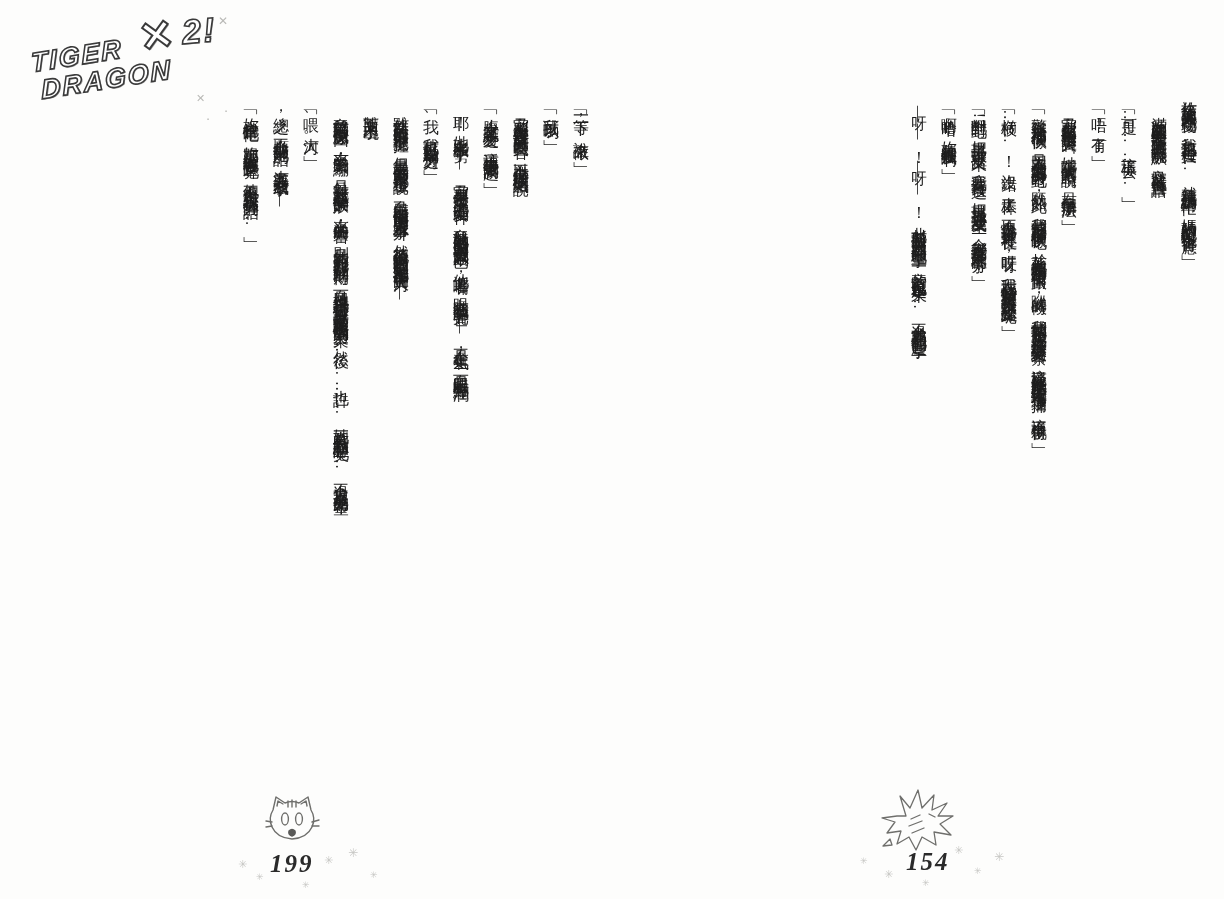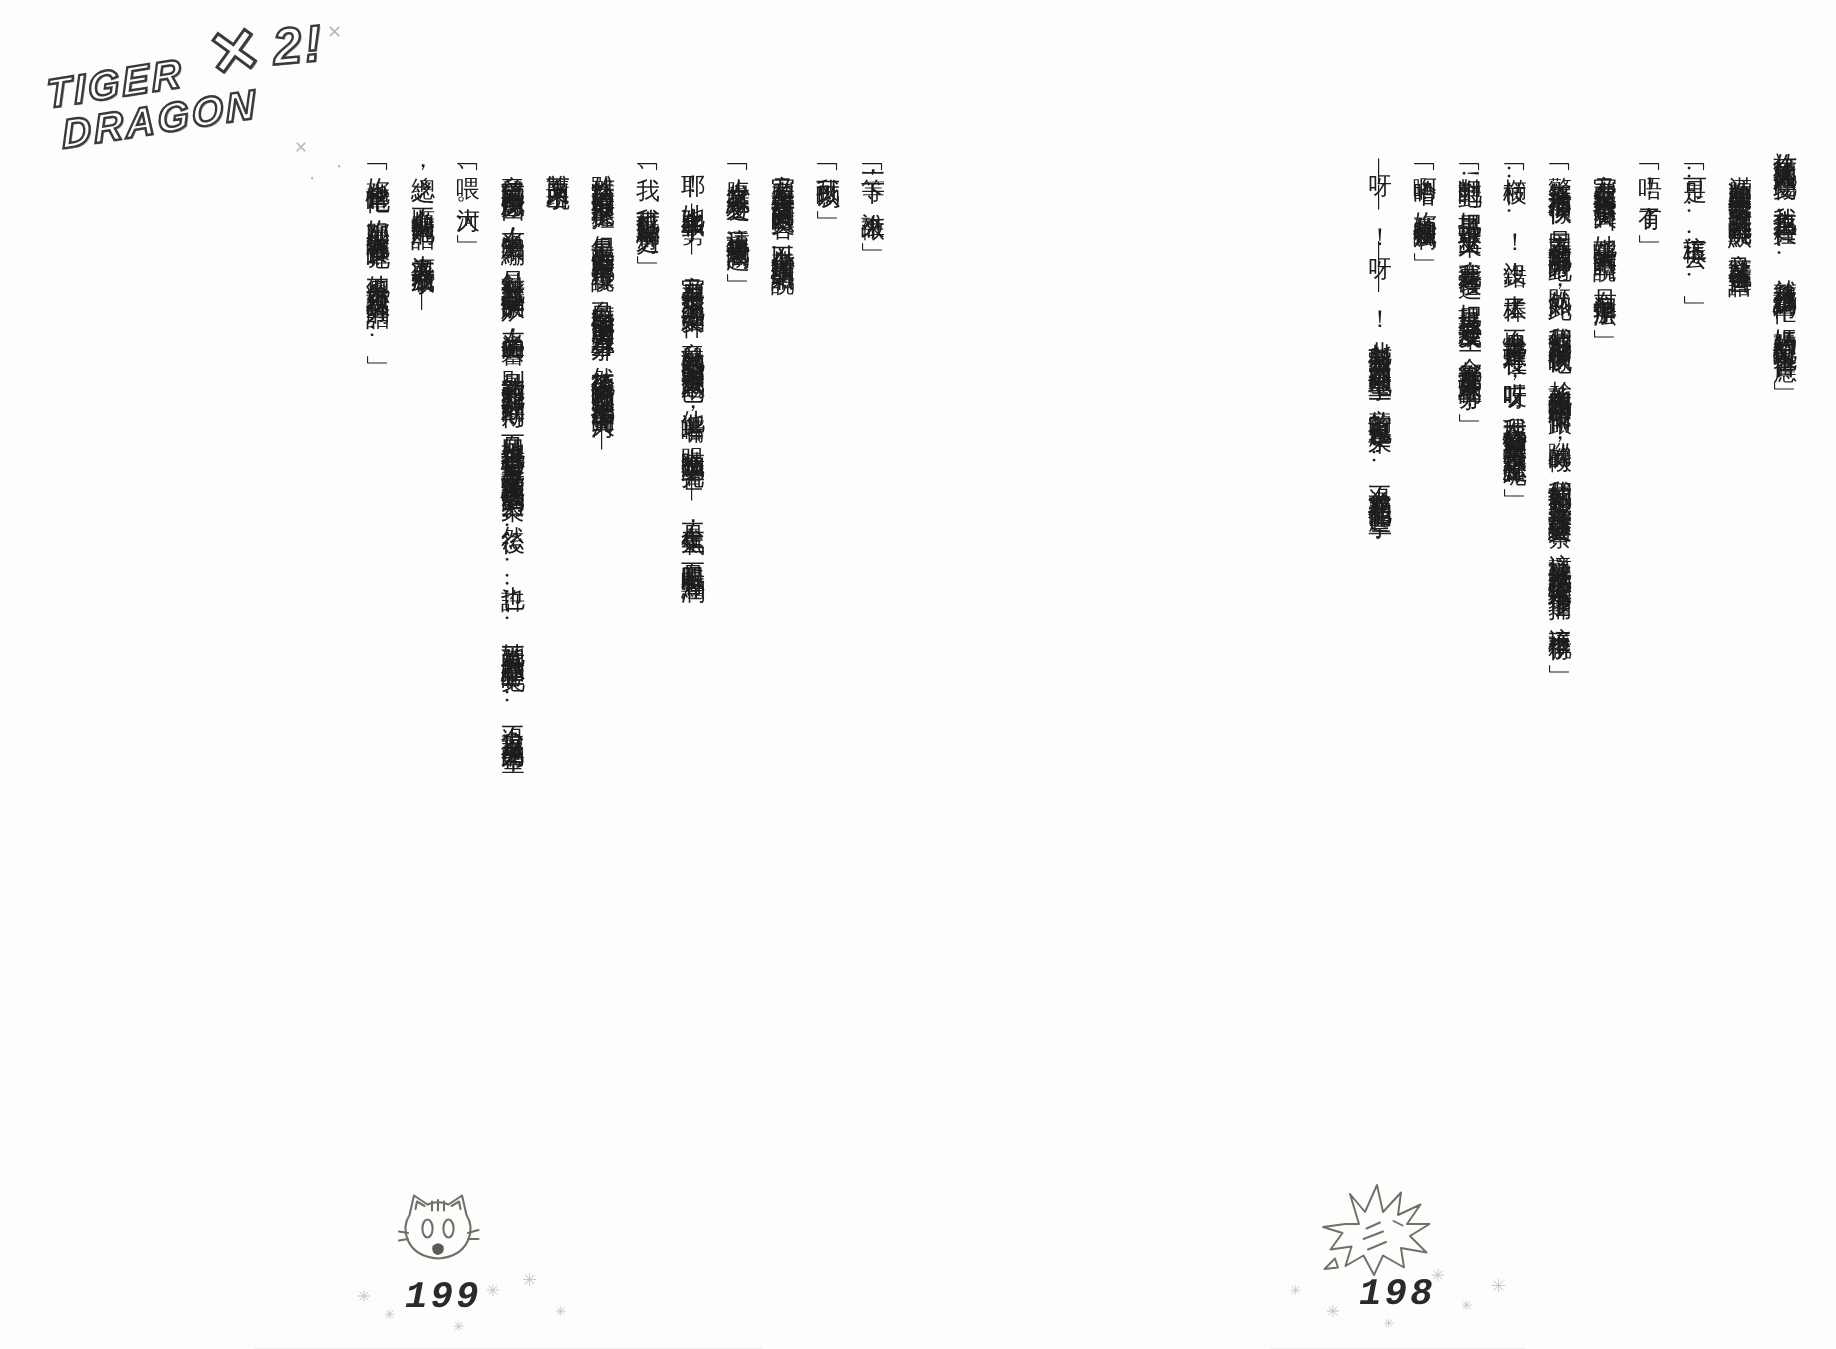--- a/index.html
+++ b/index.html
@@ -50,21 +50,21 @@
   .page-text p.noindent{text-indent:0;}
   #page-right{right:20px;width:508px;}
   #page-left{left:56px;width:540px;}
   
   .footer{position:absolute;}
   .doodle{display:block;}
   .pagenum{
     font-style:italic;font-weight:bold;
     font-size:25px;color:#2a2a2a;
     letter-spacing:2px;
-    font-family:Liberation Mono, monospace;
+    font-family:Liberation Serif, serif;
   }
   #footer-left{left:240px;top:792px;width:150px;height:100px;}
   #footer-left .doodle{margin-left:24px;}
   #footer-left .pagenum{position:absolute;left:30px;top:58px;}
   #footer-right{left:858px;top:786px;width:160px;height:106px;}
   #footer-right .doodle{margin-left:16px;}
   #footer-right .pagenum{position:absolute;left:48px;top:62px;}
   .spark{position:absolute;color:#c7c7c4;font-size:11px;
     font-family:"DejaVu Sans",sans-serif;}
 </style>
@@ -133,21 +133,21 @@
     <span class="spark" style="left:130px;top:78px;font-size:9px;">✳</span>
   </div>
 
   <div class="footer" id="footer-right">
     <svg class="doodle" width="88" height="72" viewBox="0 0 88 72" fill="none" stroke="#6f6f6c" stroke-width="1.3" stroke-linecap="round" stroke-linejoin="round">
       <path d="M32 30 L26 10 L36 22 L44 4 L48 22 L60 9 L58 24 L73 17 L64 30 L79 30 L66 38 L77 49 L60 46 L62 59 L48 51 L42 64 L35 51 L23 58 L27 45 L13 47 L21 36 L8 32 L23 30 Z"></path>
       <path d="M37 33 L46 29 M35 40 L48 35 M38 47 L50 42"></path>
       <path d="M16 53 L9 60 L18 59 Z"></path>
       <path d="M55 28 L61 31"></path>
     </svg>
-    <span class="pagenum">198</span>
+    <span class="pagenum">154</span>
     <span class="spark" style="left:2px;top:70px;font-size:9px;">✳</span>
     <span class="spark" style="left:26px;top:82px;">✳</span>
     <span class="spark" style="left:96px;top:58px;">✳</span>
     <span class="spark" style="left:136px;top:64px;font-size:12px;">✳</span>
     <span class="spark" style="left:116px;top:80px;font-size:9px;">✳</span>
     <span class="spark" style="left:64px;top:92px;font-size:9px;">✳</span>
   </div>
 
 </div>
 

